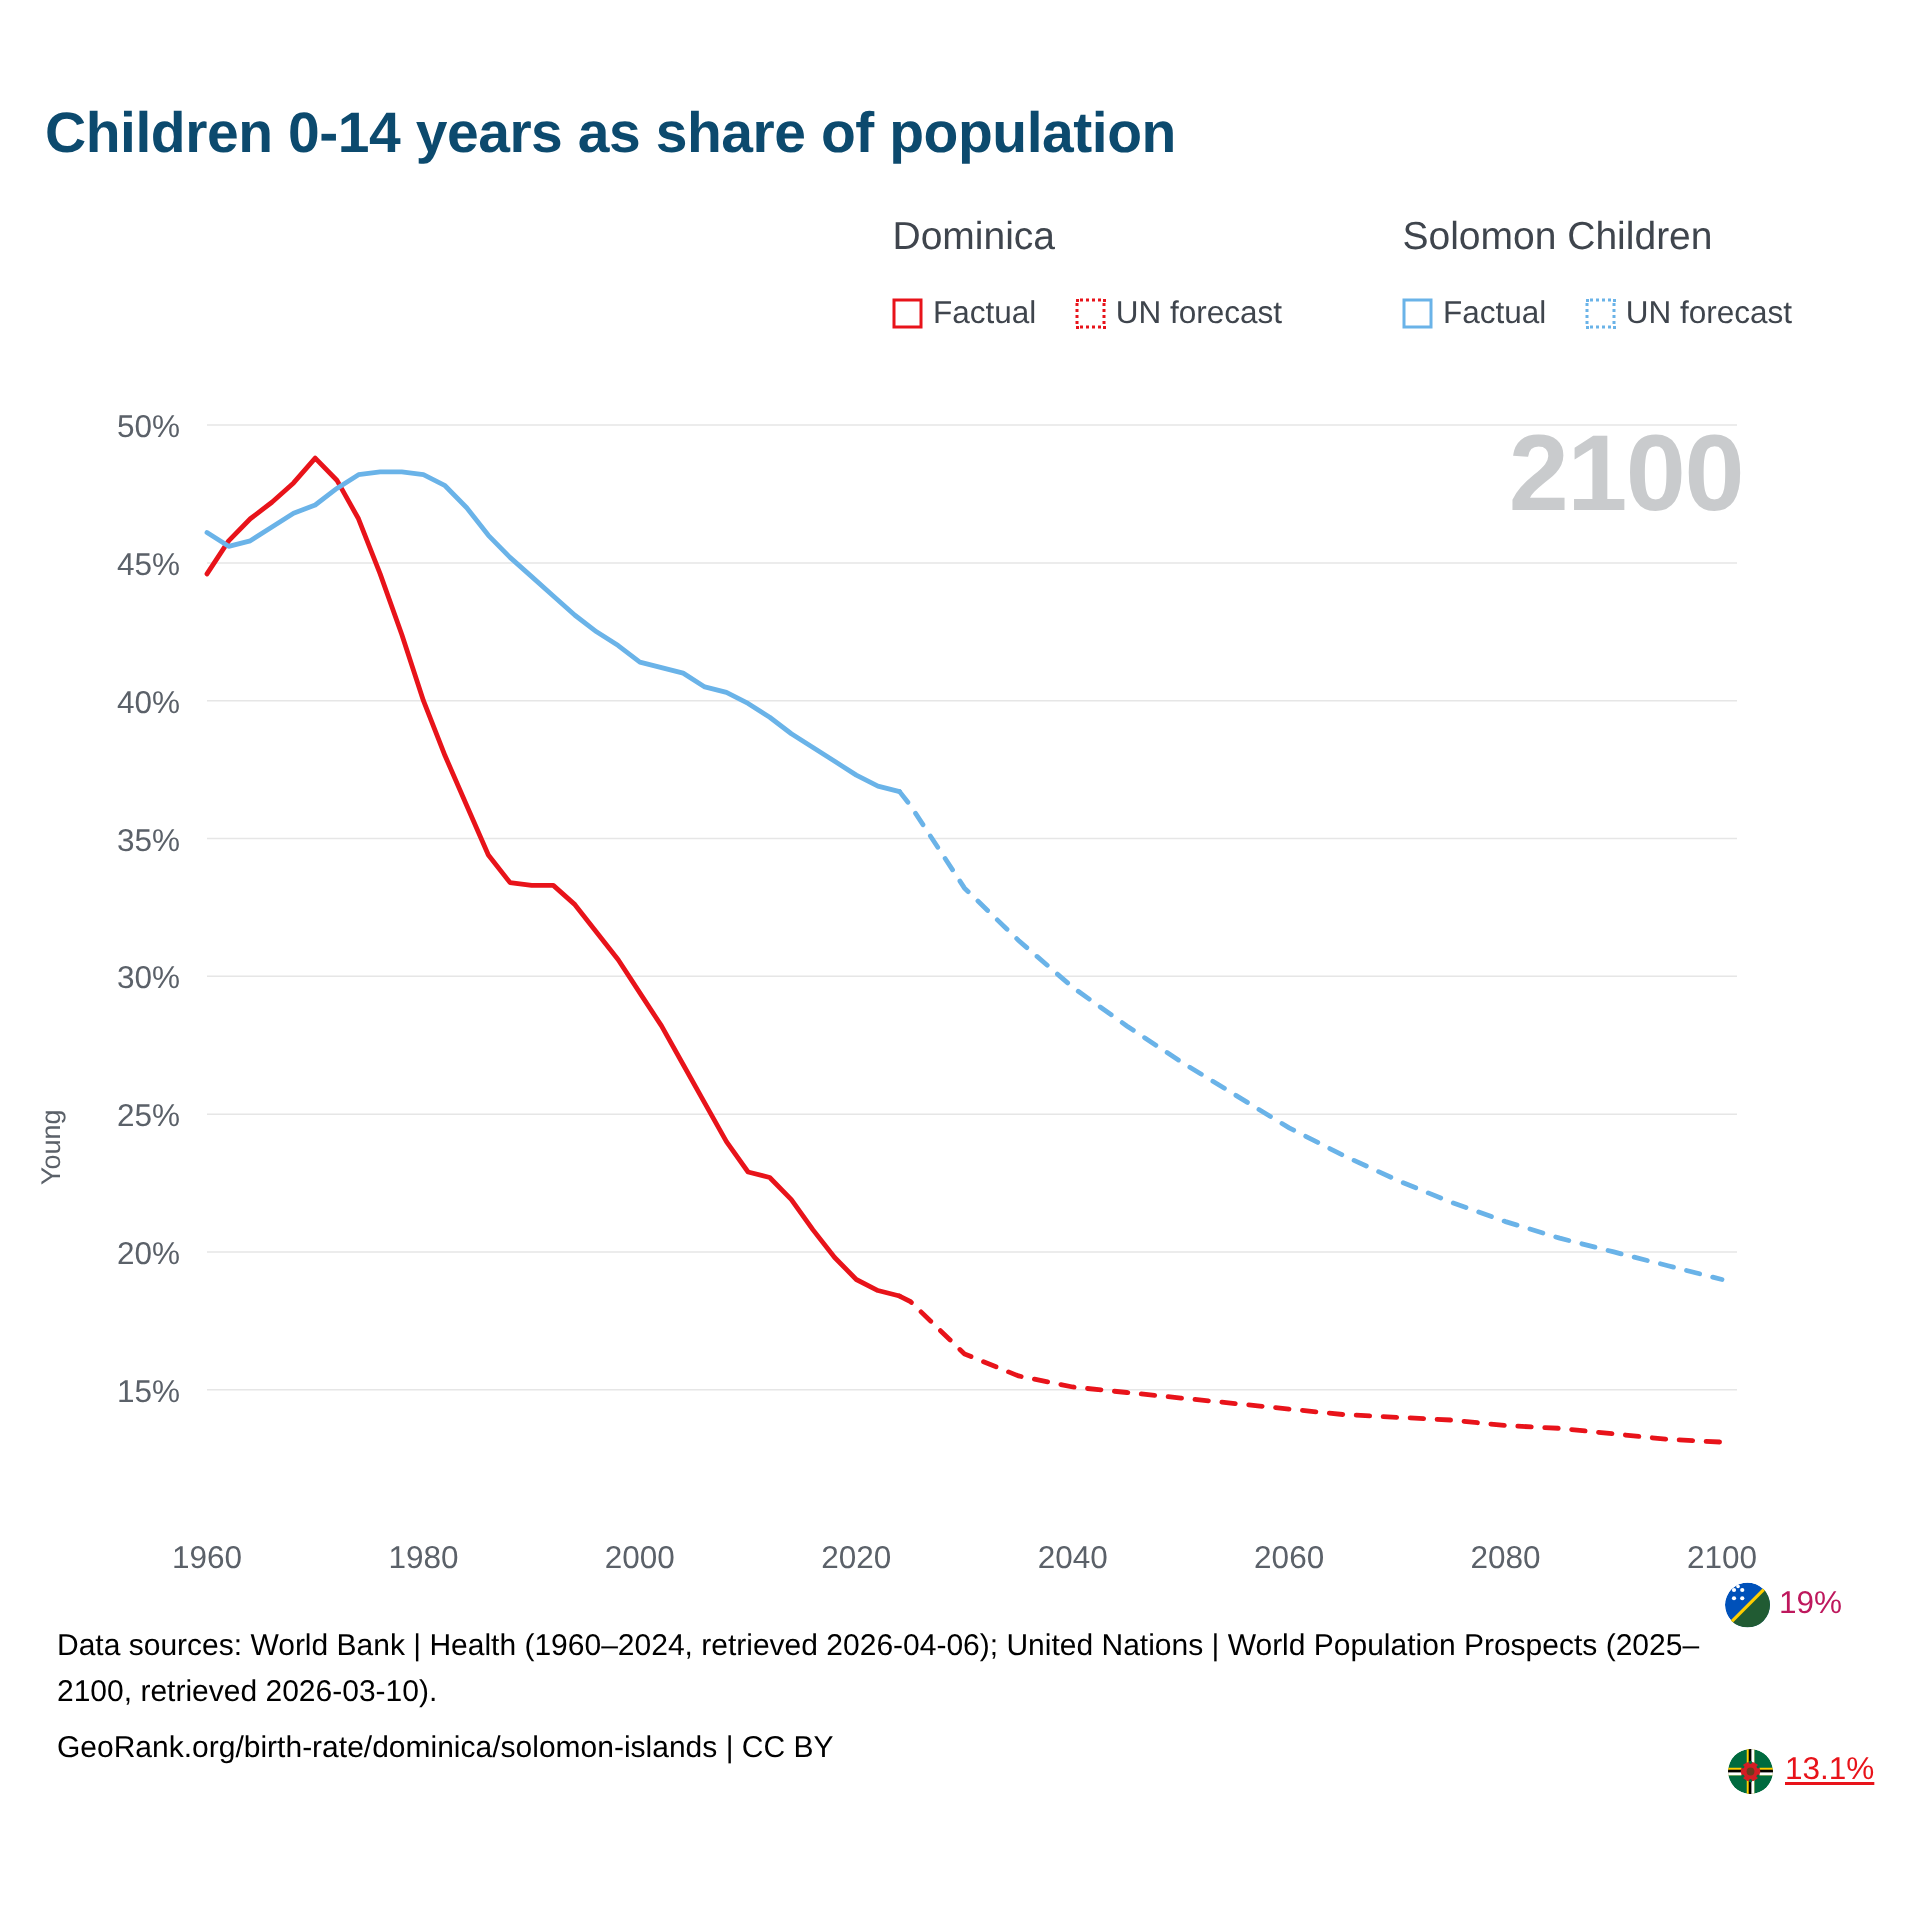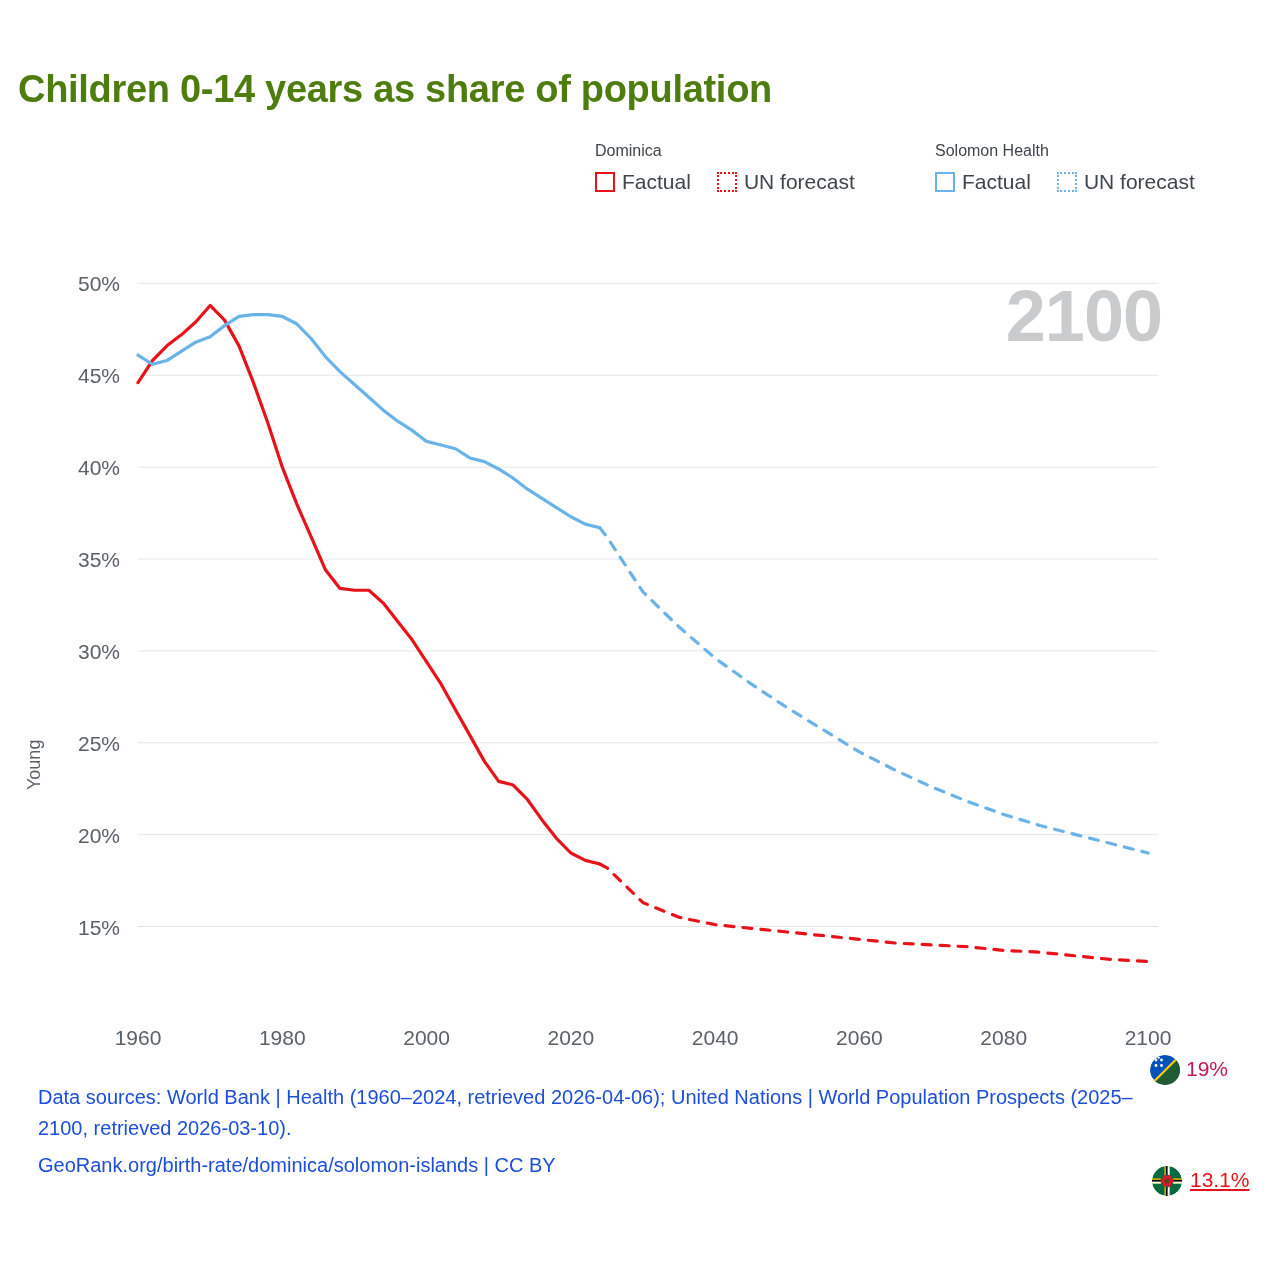--- a/index.html
+++ b/index.html
@@ -15,46 +15,46 @@
     position: relative;
     overflow: hidden;
   }
   .page {
     position: relative;
     width: 1280px;
     height: 1280px;
   }
   .title {
     position: absolute;
-    left: 18px;
+    left: 30px;
     top: 68px;
     font-size: 38px;
     font-weight: bold;
-    color: #4d7c0f;
+    color: #0c4a6e;
     letter-spacing: -0.3px;
   }
   
   .legend {
     position: absolute;
     left: 595px;
     top: 142px;
     width: 660px;
     font-size: 21px;
     color: #4a5058;
   }
   .legend-group {
     position: absolute;
     top: 0;
   }
   .legend-group.g1 { left: 0px; }
   .legend-group.g2 { left: 340px; }
   .legend-title {
-    font-size: 16px;
+    font-size: 26px;
     color: #3f454d;
-    margin-bottom: 10px;
+    margin-bottom: 24px;
     white-space: nowrap;
   }
   .legend-row {
     display: flex;
     align-items: center;
     gap: 8px;
     white-space: nowrap;
   }
   .legend-item {
     display: flex;
@@ -119,21 +119,21 @@
   .flag.blue-flag { left: 1150px; top: 825px; }
   .flag.red-flag { left: 1152px; top: 936px; }
 
   
   .footer {
     position: absolute;
     left: 38px;
     top: 1082px;
     width: 1200px;
     font-size: 20px;
-    color: #1d4ed8;
+    color: #000000;
     line-height: 1.55;
   }
   .footer .src { max-width: 1120px; }
   .footer .link { margin-top: 6px; }
 </style>
 </head>
 <body>
 
 <div class="page">
 
@@ -147,21 +147,21 @@
           <span class="swatch solid-red"></span>
           <span class="legend-label">Factual</span>
         </div>
         <div class="legend-item">
           <span class="swatch dash-red"></span>
           <span class="legend-label">UN forecast</span>
         </div>
       </div>
     </div>
     <div class="legend-group g2">
-      <div class="legend-title">Solomon Health</div>
+      <div class="legend-title">Solomon Children</div>
       <div class="legend-row">
         <div class="legend-item">
           <span class="swatch solid-blue"></span>
           <span class="legend-label">Factual</span>
         </div>
         <div class="legend-item">
           <span class="swatch dash-blue"></span>
           <span class="legend-label">UN forecast</span>
         </div>
       </div>

